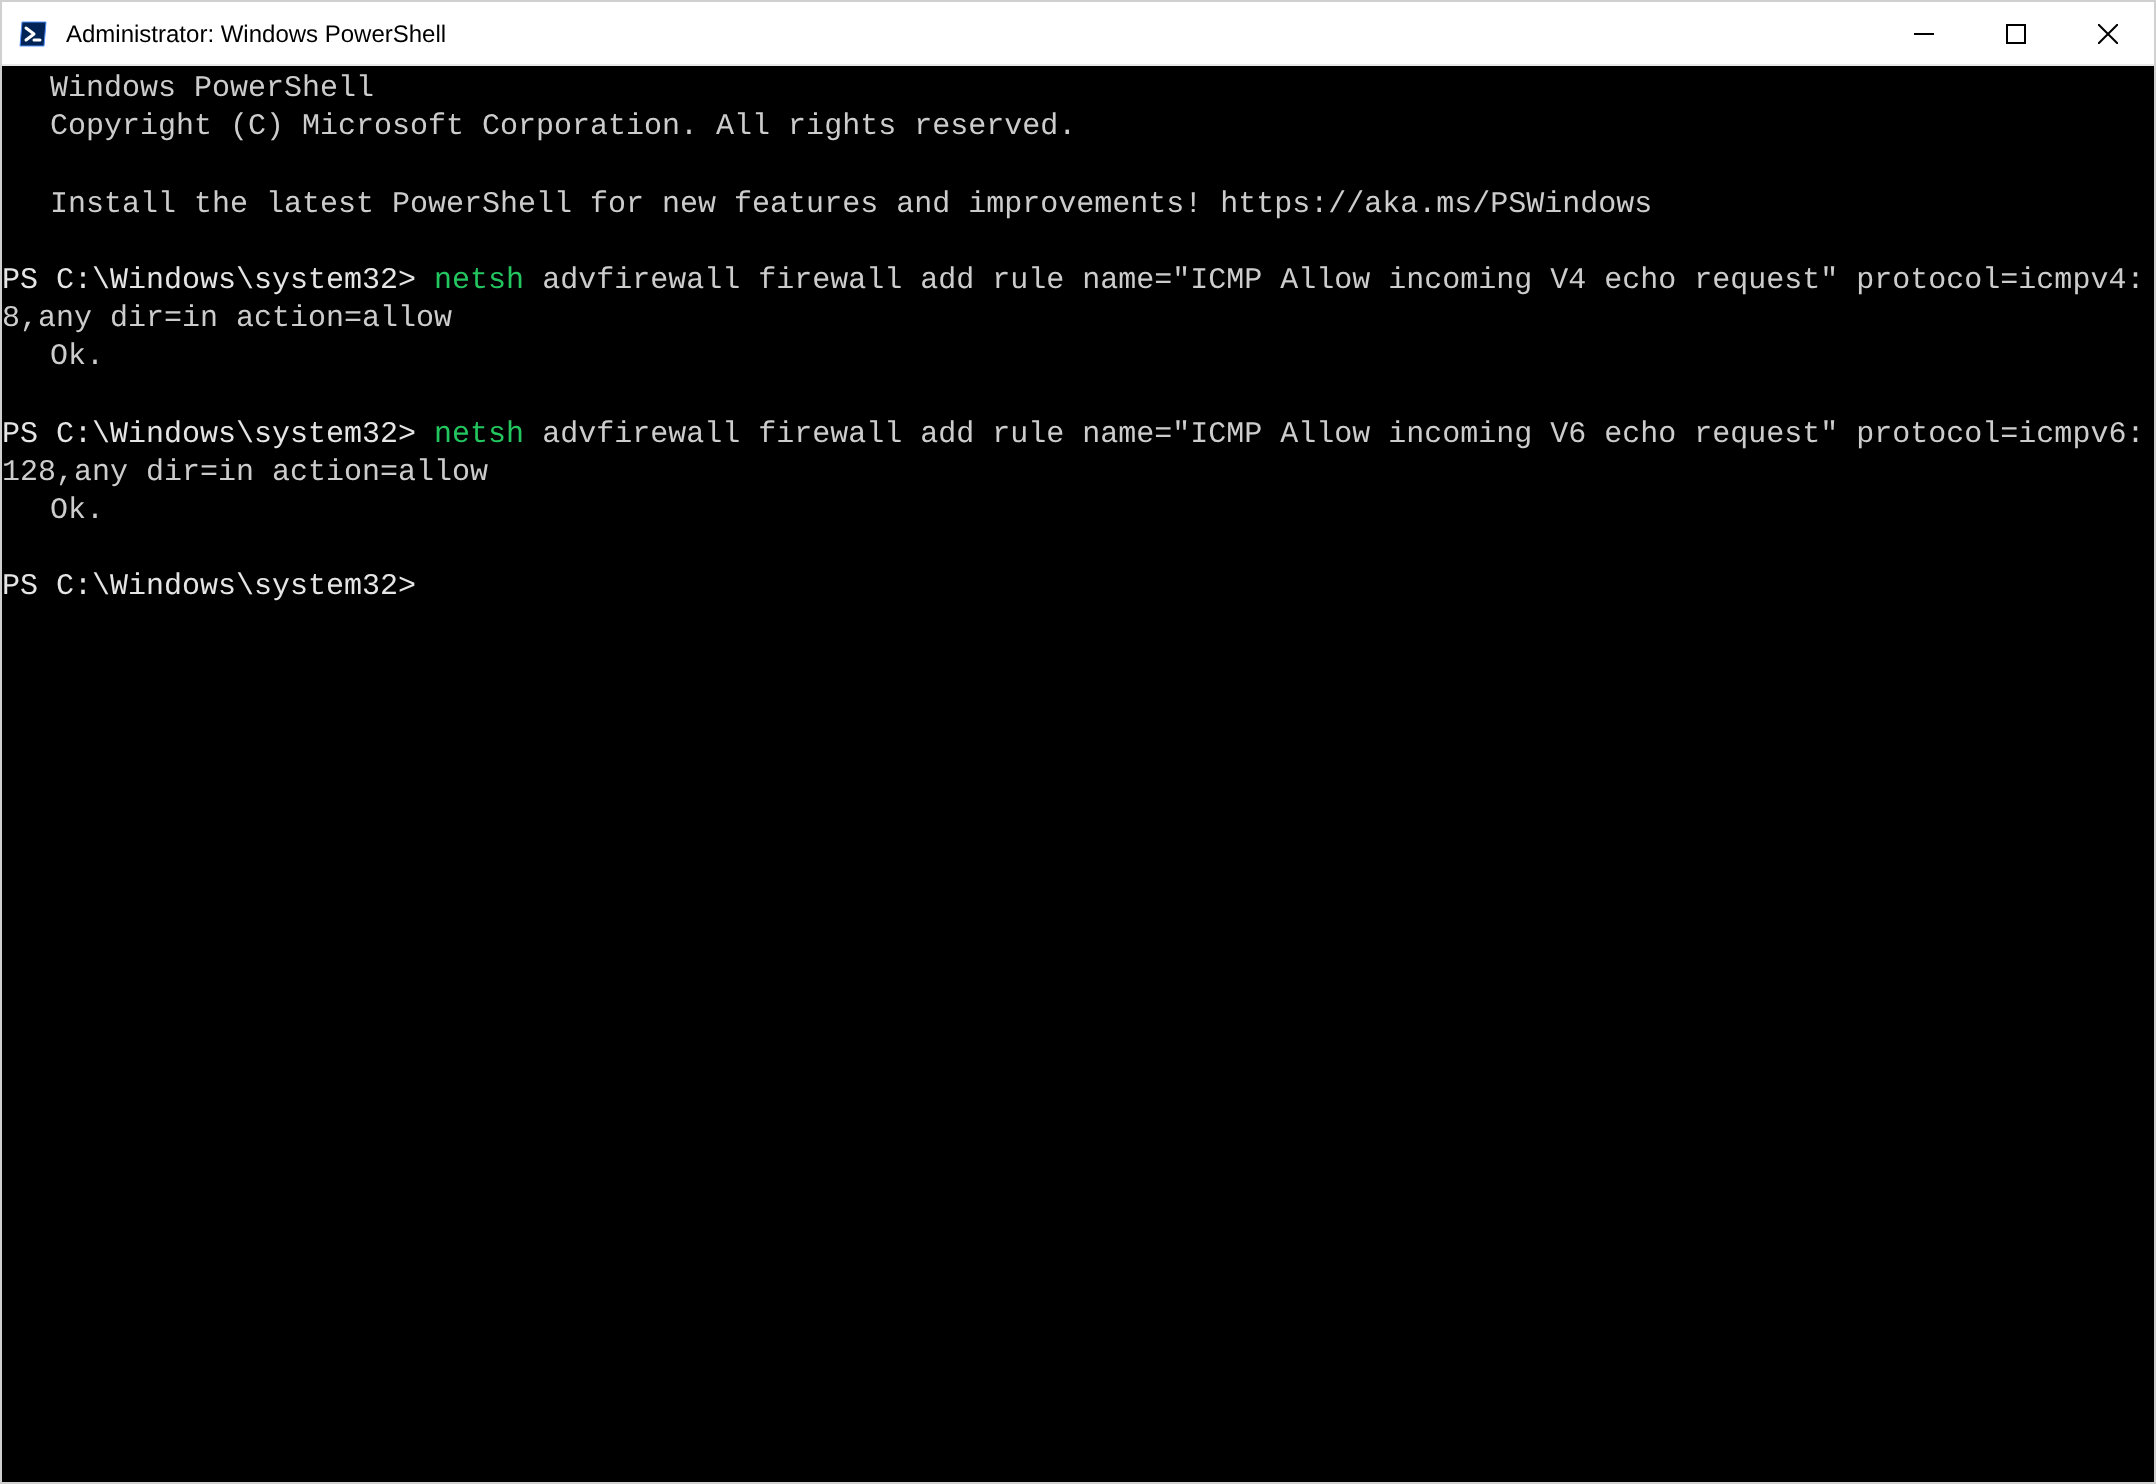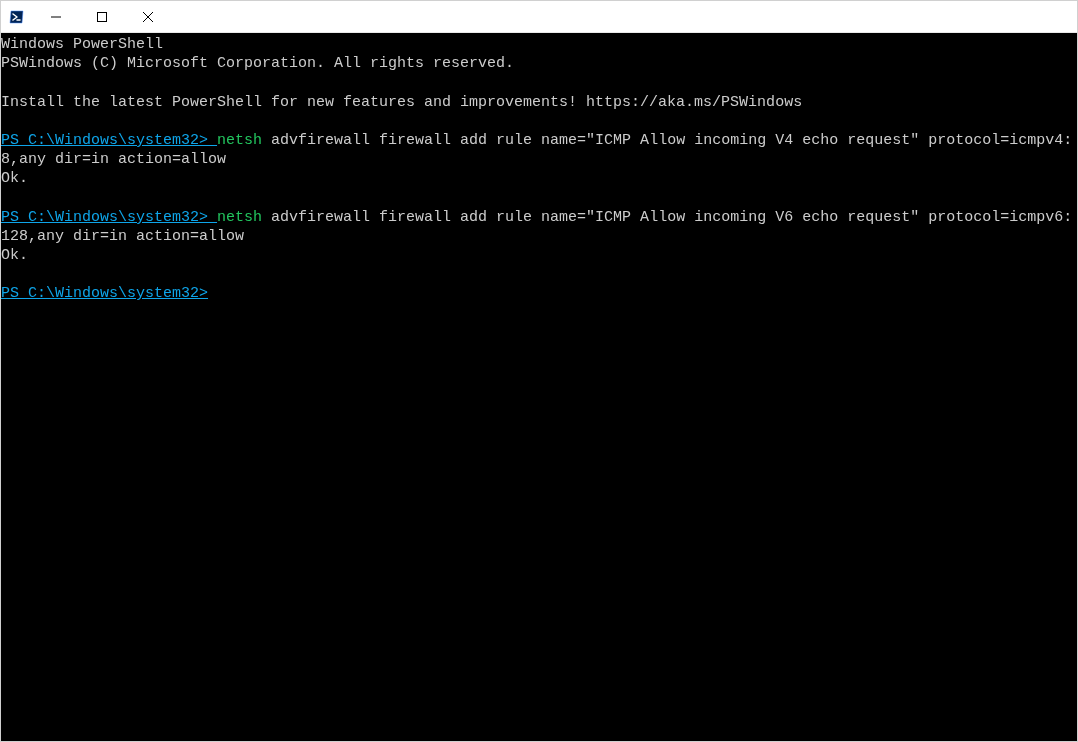--- a/index.html
+++ b/index.html
@@ -75,62 +75,63 @@
       font-family: Consolas, "Courier New", monospace;
       font-size: 15px;
       line-height: 1.28;
       padding: 2px 0 0 0;
       overflow: hidden;
       white-space: pre-wrap;
       word-break: break-all;
     }
     .terminal .line {
       min-height: 1.28em;
+      padding-left: 24px;
     }
     .cmd {
       color: #22c55e;
     }
     .prompt-white {
-      color: #0ea5e9;
-      text-decoration: underline;
+      color: #e5e5e5;
     }
   </style>
 </head>
 <body>
 
 <div class="window">
   <div class="titlebar">
     <span class="app-icon">
       <svg viewBox="0 0 16 16">
         <path d="M2 2 L14 2 L13 14 L1 14 Z" fill="#012456" stroke="#5391FE" stroke-width="0.5"></path>
         <path d="M4 5 L8 8 L4 11" stroke="#ffffff" stroke-width="1.5" fill="none" stroke-linecap="round" stroke-linejoin="round"></path>
         <path d="M8 11 L11 11" stroke="#ffffff" stroke-width="1.5" stroke-linecap="round"></path>
       </svg>
     </span>
+    <span class="title-text">Administrator: Windows PowerShell</span>
     <div class="window-controls">
       <button class="win-btn">
         <svg viewBox="0 0 10 10">
           <line x1="0" y1="5" x2="10" y2="5"></line>
         </svg>
       </button>
       <button class="win-btn">
         <svg viewBox="0 0 10 10">
           <rect x="0.5" y="0.5" width="9" height="9"></rect>
         </svg>
       </button>
       <button class="win-btn close">
         <svg viewBox="0 0 10 10">
           <line x1="0" y1="0" x2="10" y2="10"></line>
           <line x1="10" y1="0" x2="0" y2="10"></line>
         </svg>
       </button>
     </div>
   </div>
   <div class="terminal"><span class="line">Windows PowerShell</span>
-<span class="line">PSWindows (C) Microsoft Corporation. All rights reserved.</span>
+<span class="line">Copyright (C) Microsoft Corporation. All rights reserved.</span>
 
 <span class="line">Install the latest PowerShell for new features and improvements! https://aka.ms/PSWindows</span>
 
 <span class="prompt-white">PS C:\Windows\system32&gt; </span><span class="cmd">netsh</span><span> advfirewall firewall add rule name="ICMP Allow incoming V4 echo request" protocol=icmpv4:8,any dir=in action=allow</span>
 <span class="line">Ok.</span>
 
 <span class="prompt-white">PS C:\Windows\system32&gt; </span><span class="cmd">netsh</span><span> advfirewall firewall add rule name="ICMP Allow incoming V6 echo request" protocol=icmpv6:128,any dir=in action=allow</span>
 <span class="line">Ok.</span>
 
 <span class="prompt-white">PS C:\Windows\system32&gt;</span></div>

